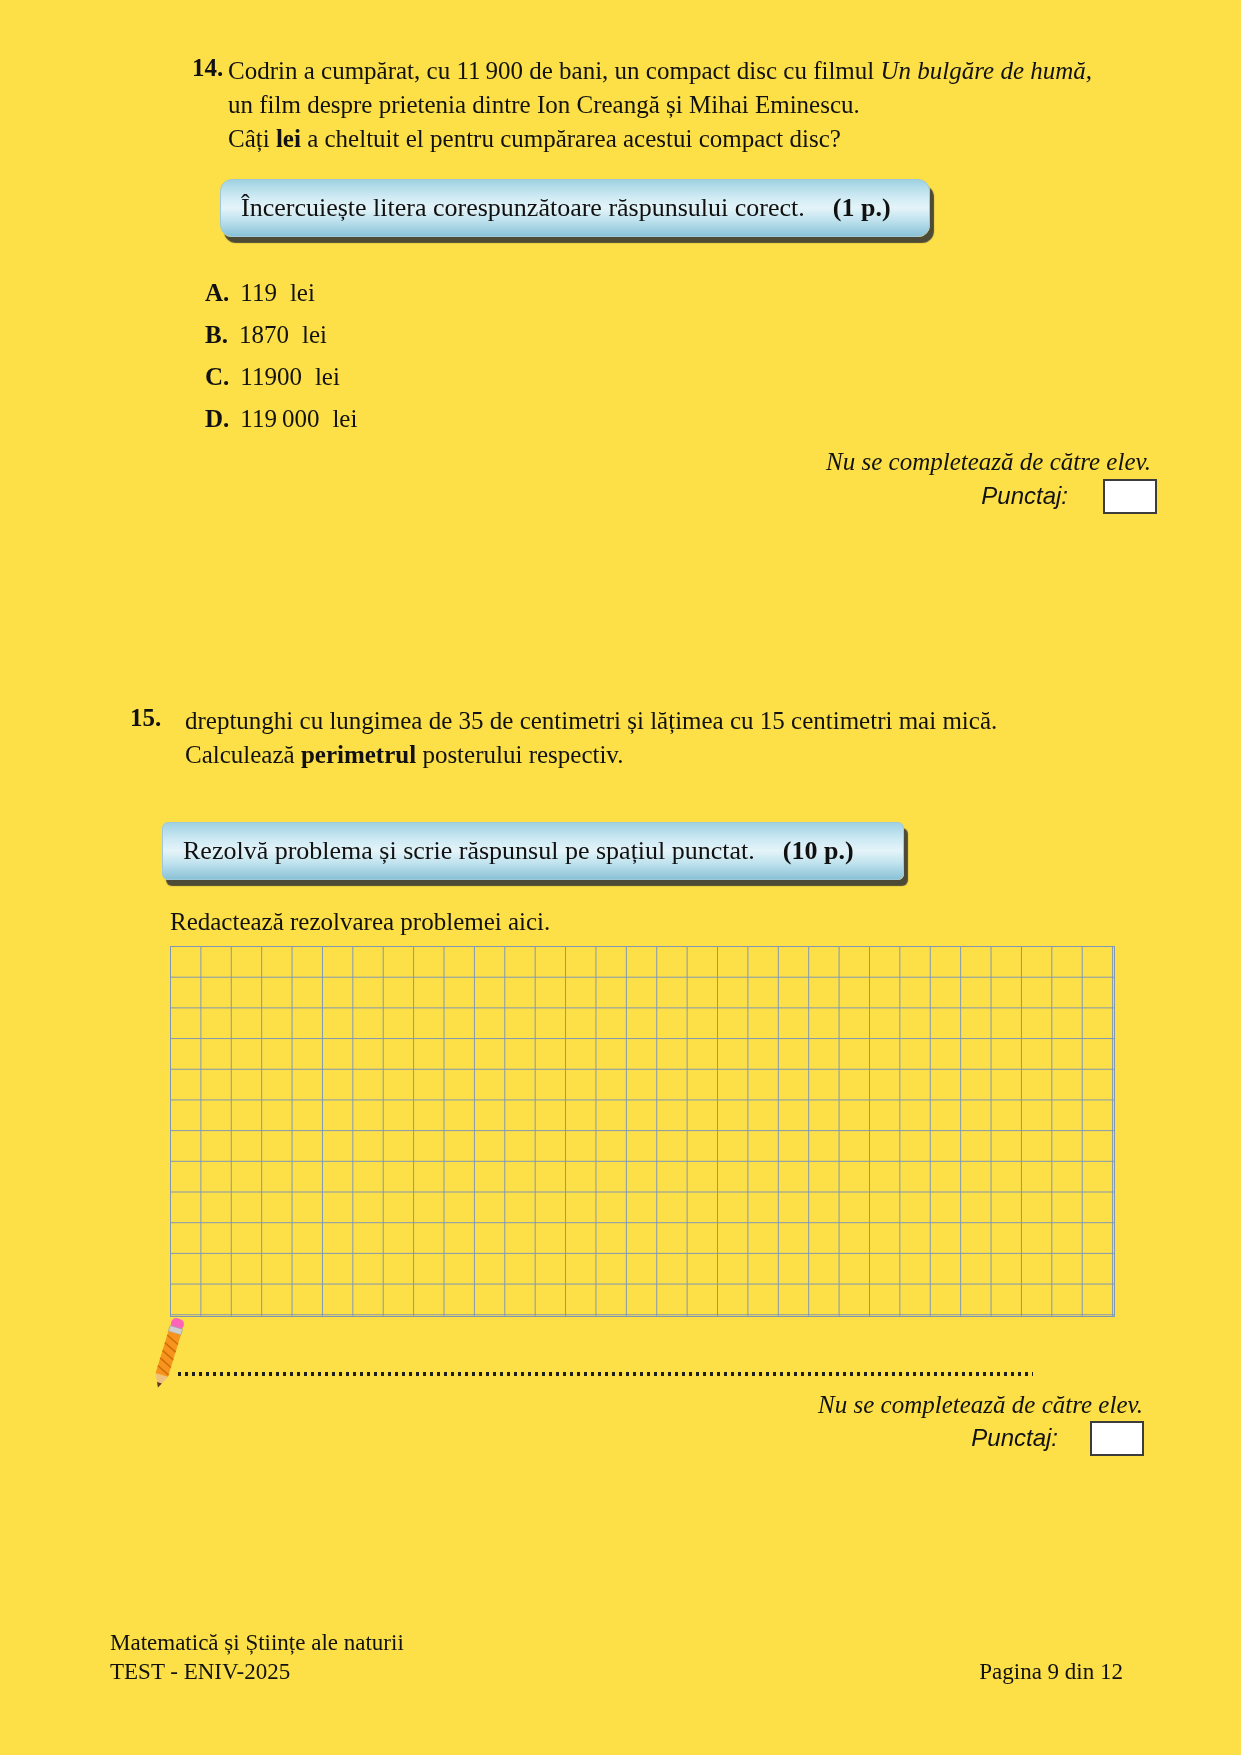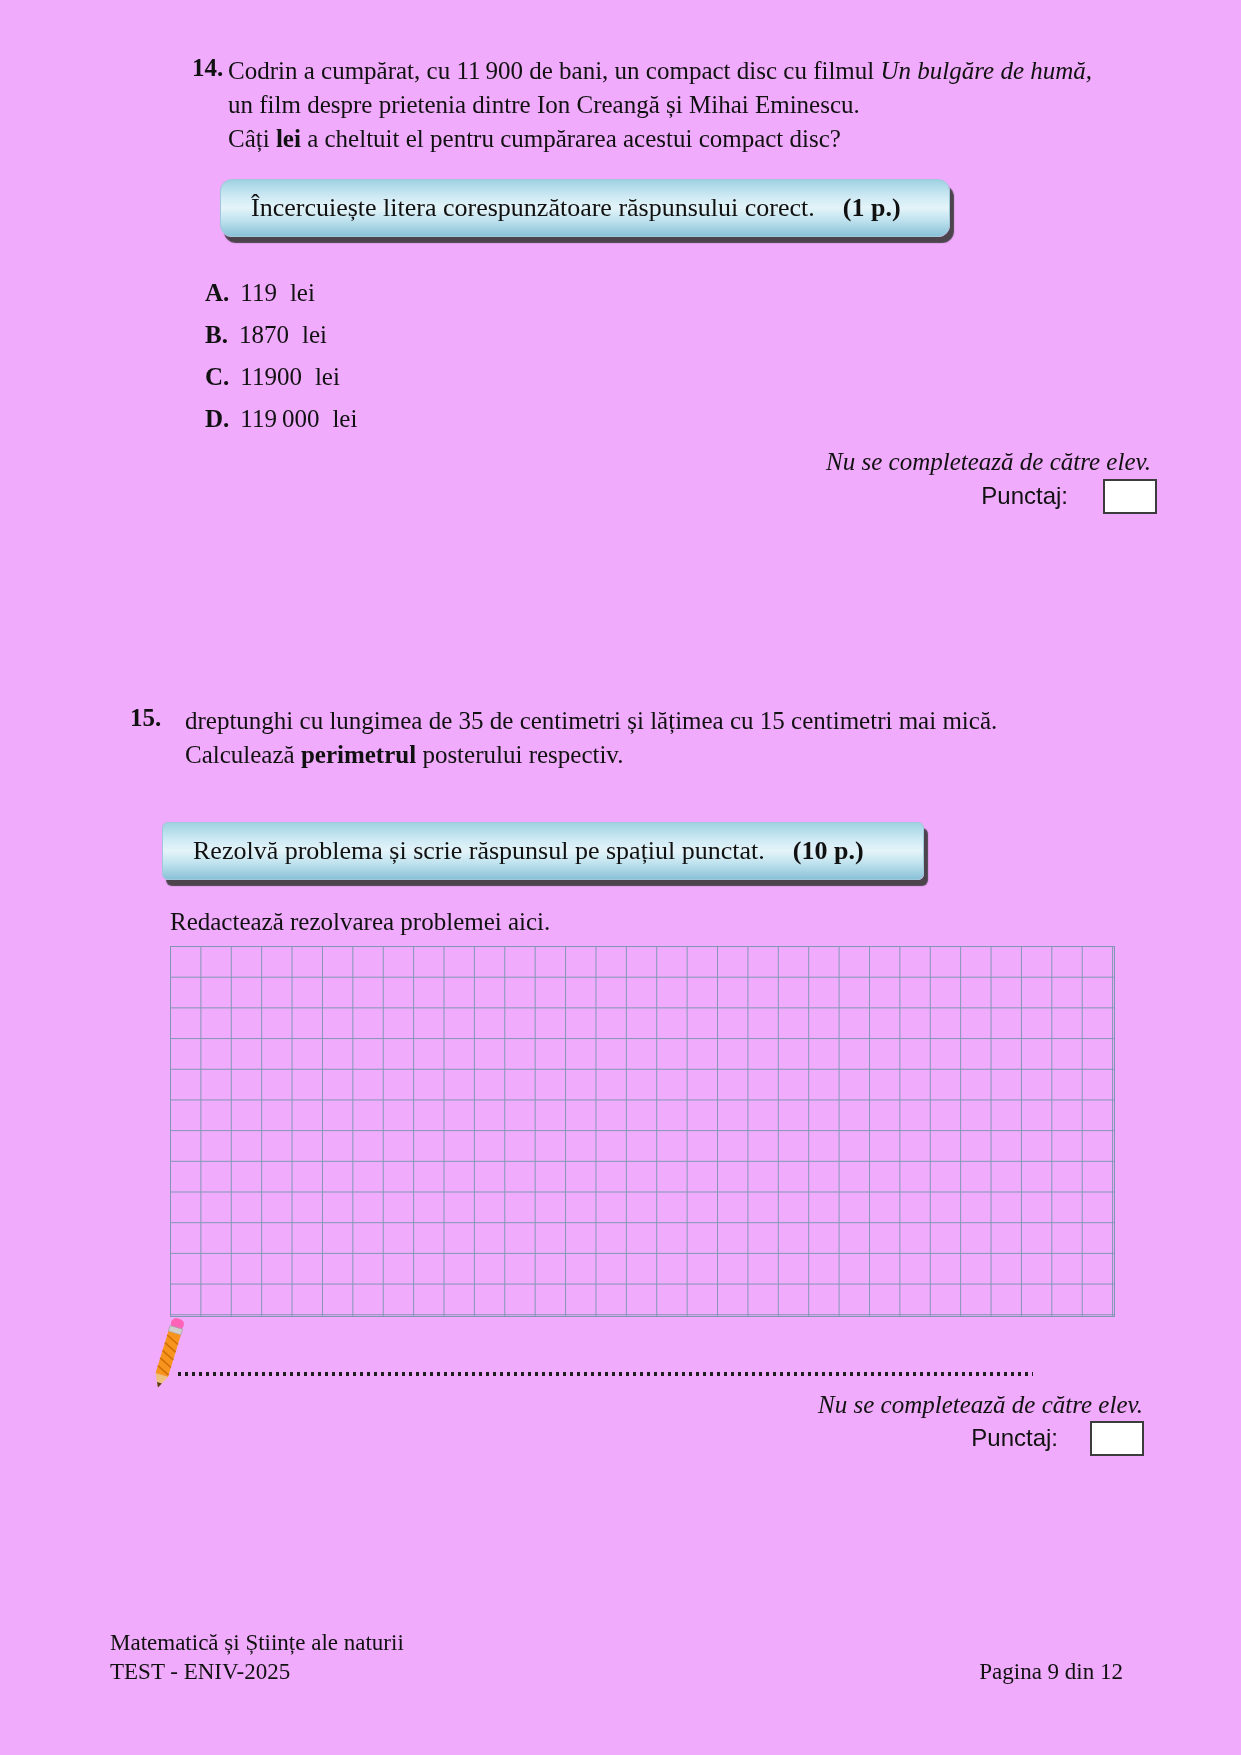--- a/index.html
+++ b/index.html
@@ -1,44 +1,44 @@
 <!DOCTYPE html>
 <html><head>
 <meta charset="utf-8">
 <style>
   html,body { margin:0; padding:0; background:#e9e9e9; }
   .page {
     position:relative; width:1241px; height:1755px; margin:0 auto;
-    background:#f0abfc; overflow:hidden;
+    background:#fde047; overflow:hidden;
     font-family:"Liberation Serif", serif; color:#111;
   }
   .abs { position:absolute; }
 
   .qnum { font-weight:bold; font-size:25px; }
   .qtext { font-size:25px; line-height:34px; }
   .qtext .qline { white-space:nowrap; }
 
   .banner {
     position:absolute; height:56px; border-radius:12px;
     background:linear-gradient(180deg,#9fd2e2 0%,#cfeaf4 30%,#e4f4f9 50%,#bfe2ee 72%,#8ac2d7 100%);
     border:1px solid #9fc9da;
     box-shadow:4px 6px 1px rgba(52,52,52,0.88);
-    display:flex; align-items:center; padding:0 30px; gap:28px;
+    display:flex; align-items:center; padding:0 20px; gap:28px;
     font-size:26px; white-space:nowrap;
   }
   .banner-points { font-weight:bold; }
 
   .options { font-size:25px;margin-top:16px; }
   .option { height:42px; line-height:42px; white-space:nowrap; }
   .opt-letter { font-weight:bold; margin-right:11px; }
   .opt-unit { margin-left:13px; }
 
   .note { font-style:italic; font-size:25px; white-space:nowrap; }
   .score-label {
-    font-family:"Liberation Sans", sans-serif; 
+    font-family:"Liberation Sans", sans-serif; font-style:italic;
     font-size:24px; white-space:nowrap;
   }
   .score-box { position:absolute; width:50px; height:31px; border:2px solid #3c3c3c; background:#fff; }
 
   .workspace-label { font-size:25px; white-space:nowrap; }
 
   .grid-workspace {
     position:absolute; left:170px; top:946px; width:943px; height:369px;
     border:1px solid #8097b4;
     background-image:

